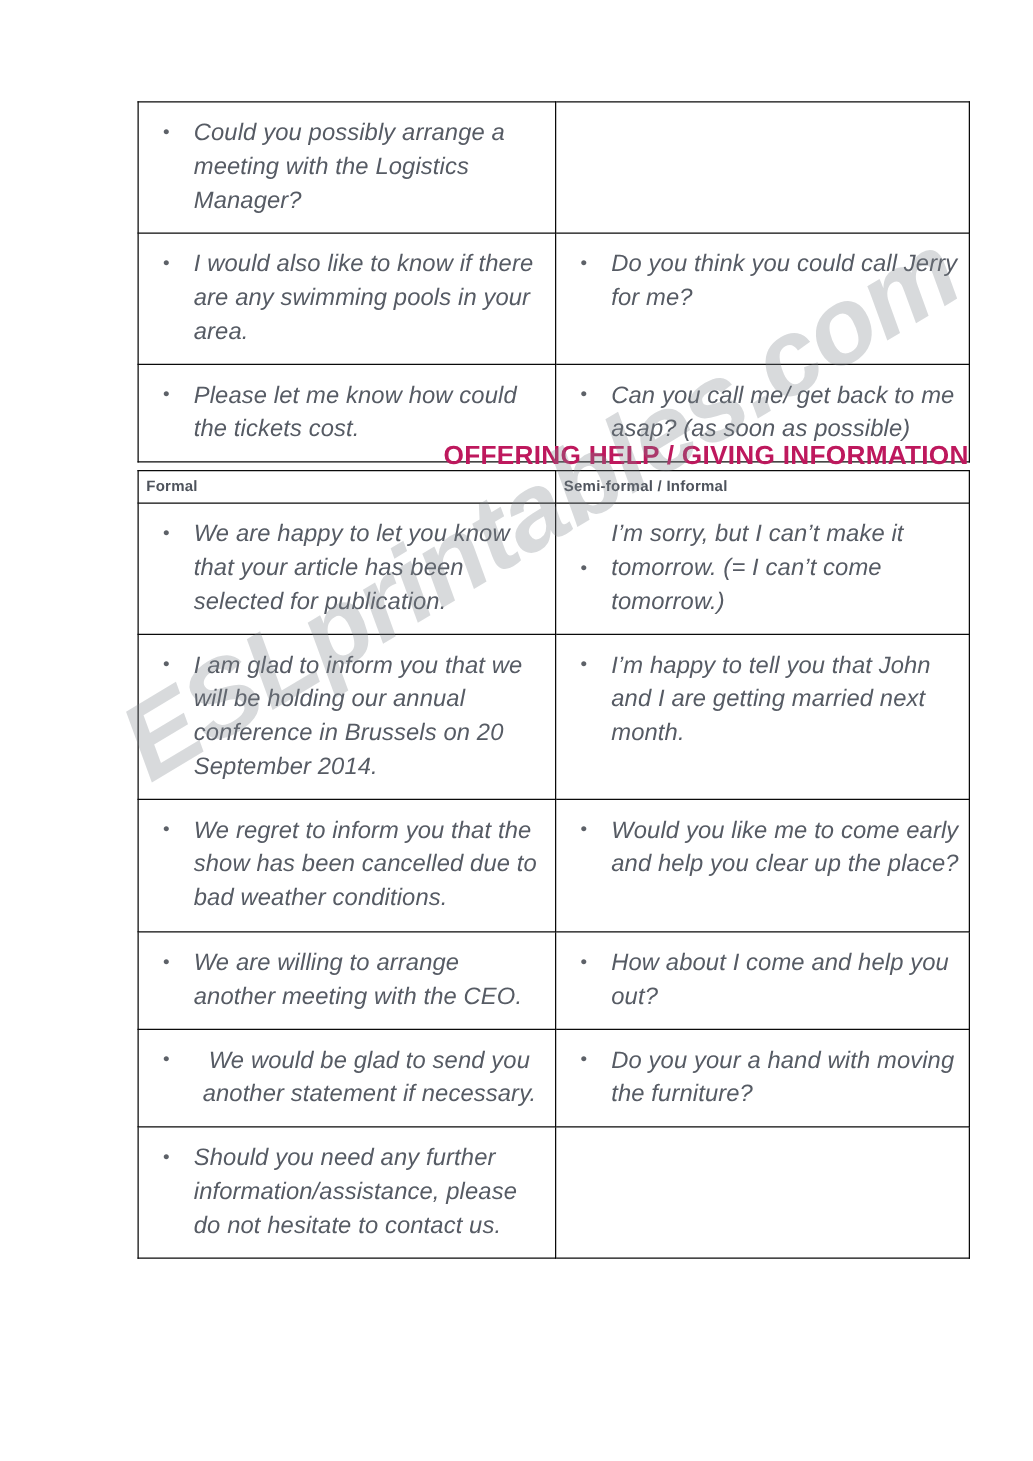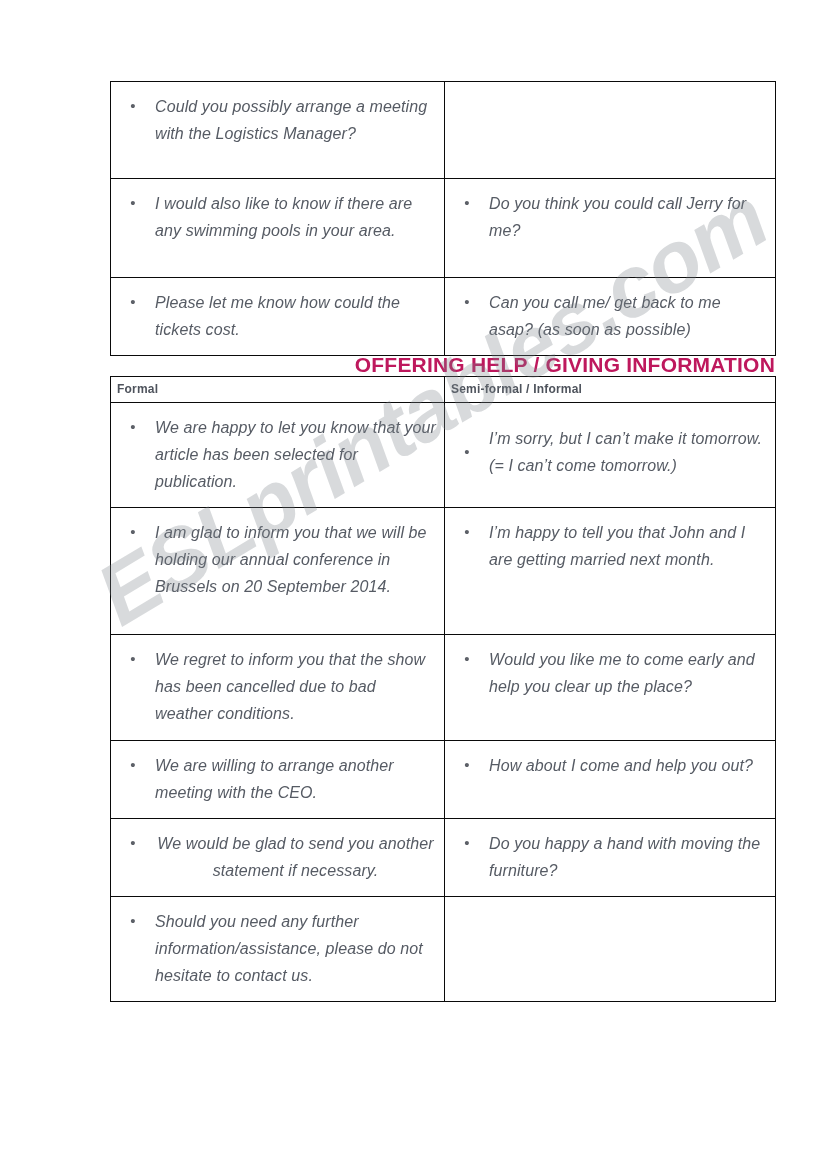--- a/index.html
+++ b/index.html
@@ -88,21 +88,21 @@
     color: #5d6168;
     user-select: none;
   }
   .bullet::before {
     content: "\2022";
   }
   .phrase {
     flex: 1 1 auto;
     font-family: "Liberation Sans", sans-serif;
     font-style: italic;
-    font-size: 16px;
+    font-size: 19px;
     line-height: 27px;
     color: #565b64;
     letter-spacing: 0.1px;
   }
   .cell.empty {
     min-height: 0;
   }
   td.blank {
     background: transparent;
   }
@@ -272,21 +272,21 @@
         <tr>
           <td>
             <div class="cell" style="min-height:50px;text-align:center;">
               <span class="bullet"></span>
               <span class="phrase">We would be glad to send you another statement if necessary.</span>
             </div>
           </td>
           <td>
             <div class="cell" style="min-height:50px;">
               <span class="bullet"></span>
-              <span class="phrase">Do you happy a hand with moving the furniture?</span>
+              <span class="phrase">Do you your a hand with moving the furniture?</span>
             </div>
           </td>
         </tr>
 
         <tr>
           <td>
             <div class="cell" style="min-height:76px;">
               <span class="bullet"></span>
               <span class="phrase">Should you need any further information/assistance, please do not hesitate to contact us.</span>
             </div>

